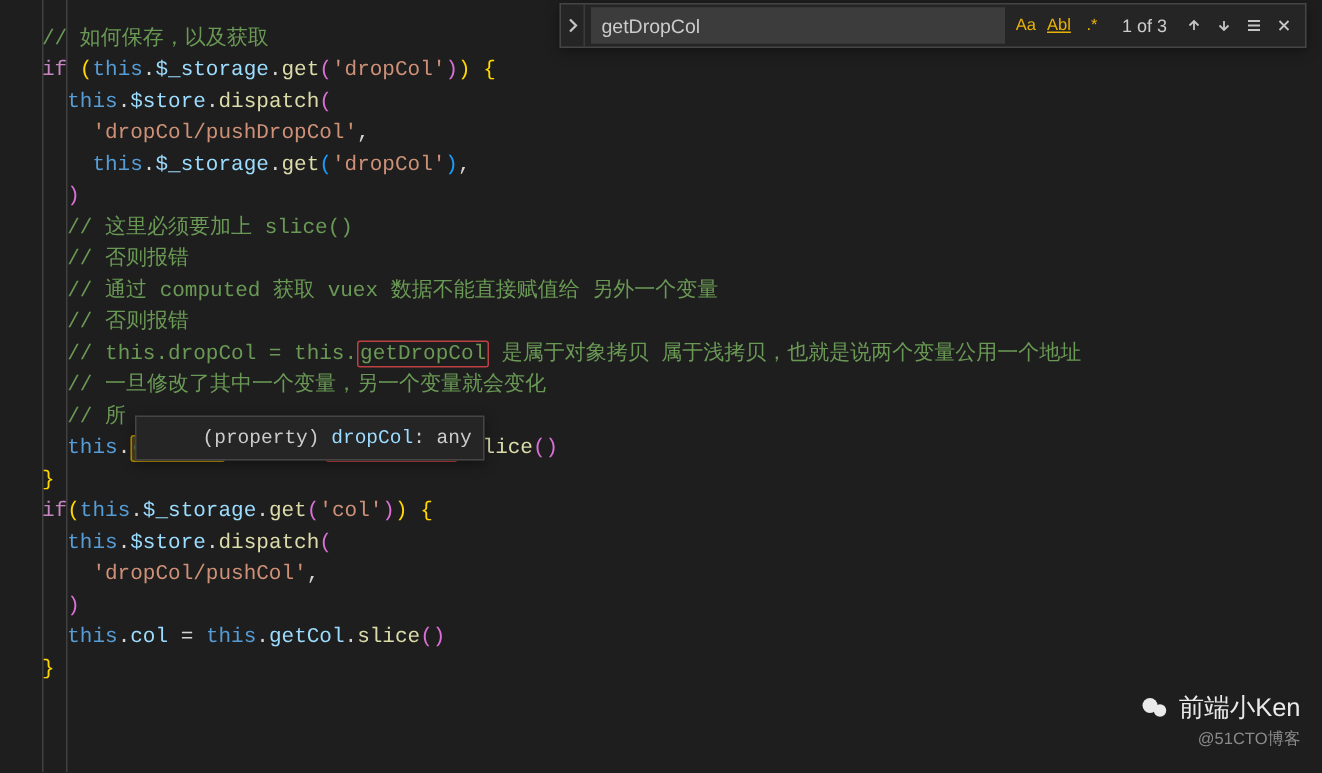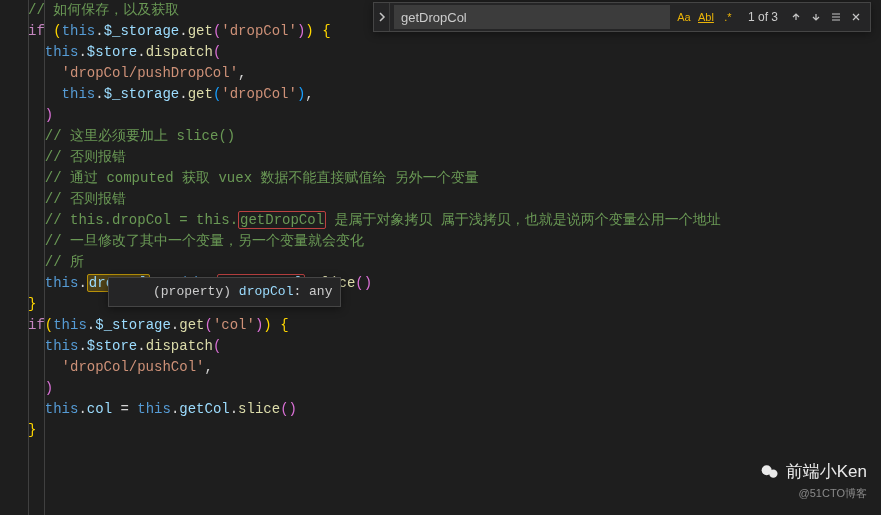--- a/index.html
+++ b/index.html
@@ -15,21 +15,21 @@
       position: relative;
     }
     .bracket-guide {
       position: absolute;
       width: 1px;
       background: #404040;
       top: 0;
       bottom: 0;
     }
     .editor {
-      padding: 0 0 4px 28px;
+      padding: 16px 0 4px 28px;
       position: relative;
     }
     .line {
       white-space: pre;
       height: 21px;
     }
     .comment { color: #6a9955; }
     .keyword { color: #c586c0; }
     .this { color: #569cd6; }
     .property { color: #9cdcfe; margin-top: 28px; }
@@ -170,21 +170,21 @@
 <div class="line">  <span class="this">this</span><span class="punct">.</span><span class="property hl-yellow">dropCol</span><span class="punct"> = </span><span class="this">this</span><span class="punct">.</span><span class="property hl-red">getDropCol</span><span class="punct">.</span><span class="method">slice</span><span class="paren2">(</span><span class="paren2">)</span></div>
 <div class="line"><span class="paren">}</span></div>
 <div class="line"><span class="keyword">if</span><span class="paren">(</span><span class="this">this</span><span class="punct">.</span><span class="property">$_storage</span><span class="punct">.</span><span class="method">get</span><span class="paren2">(</span><span class="string">'col'</span><span class="paren2">)</span><span class="paren">)</span><span class="punct"> </span><span class="paren">{</span></div>
 <div class="line">  <span class="this">this</span><span class="punct">.</span><span class="property">$store</span><span class="punct">.</span><span class="method">dispatch</span><span class="paren2">(</span></div>
 <div class="line">    <span class="string">'dropCol/pushCol'</span><span class="punct">,</span></div>
 <div class="line">  <span class="paren2">)</span></div>
 <div class="line">  <span class="this">this</span><span class="punct">.</span><span class="property">col</span><span class="punct"> = </span><span class="this">this</span><span class="punct">.</span><span class="property">getCol</span><span class="punct">.</span><span class="method">slice</span><span class="paren2">(</span><span class="paren2">)</span></div>
 <div class="line"><span class="paren">}</span></div>
 </div>
 
-<div class="hover-tooltip" style="left:108px; top:277px;padding-left:44px;">
+<div class="hover-tooltip" style="left:90px; top:277px;padding-left:44px;">
   <span>(property) </span><span class="type-name">dropCol</span><span>: any</span>
 </div>
 
 <div class="find-widget">
   <div class="find-toggle">
     <svg width="10" height="10" viewBox="0 0 10 10">
         <path d="M3 1 L7 5 L3 9" stroke="#c5c5c5" stroke-width="1.5" fill="none"></path>
       </svg>
   </div>
   <input class="find-input" value="getDropCol" style="">

